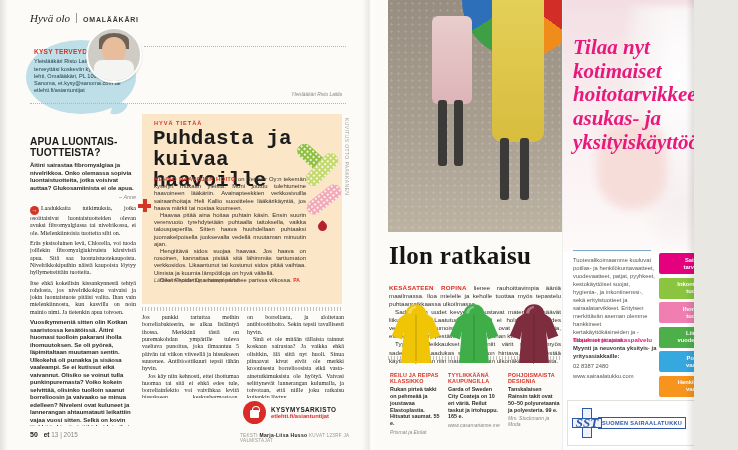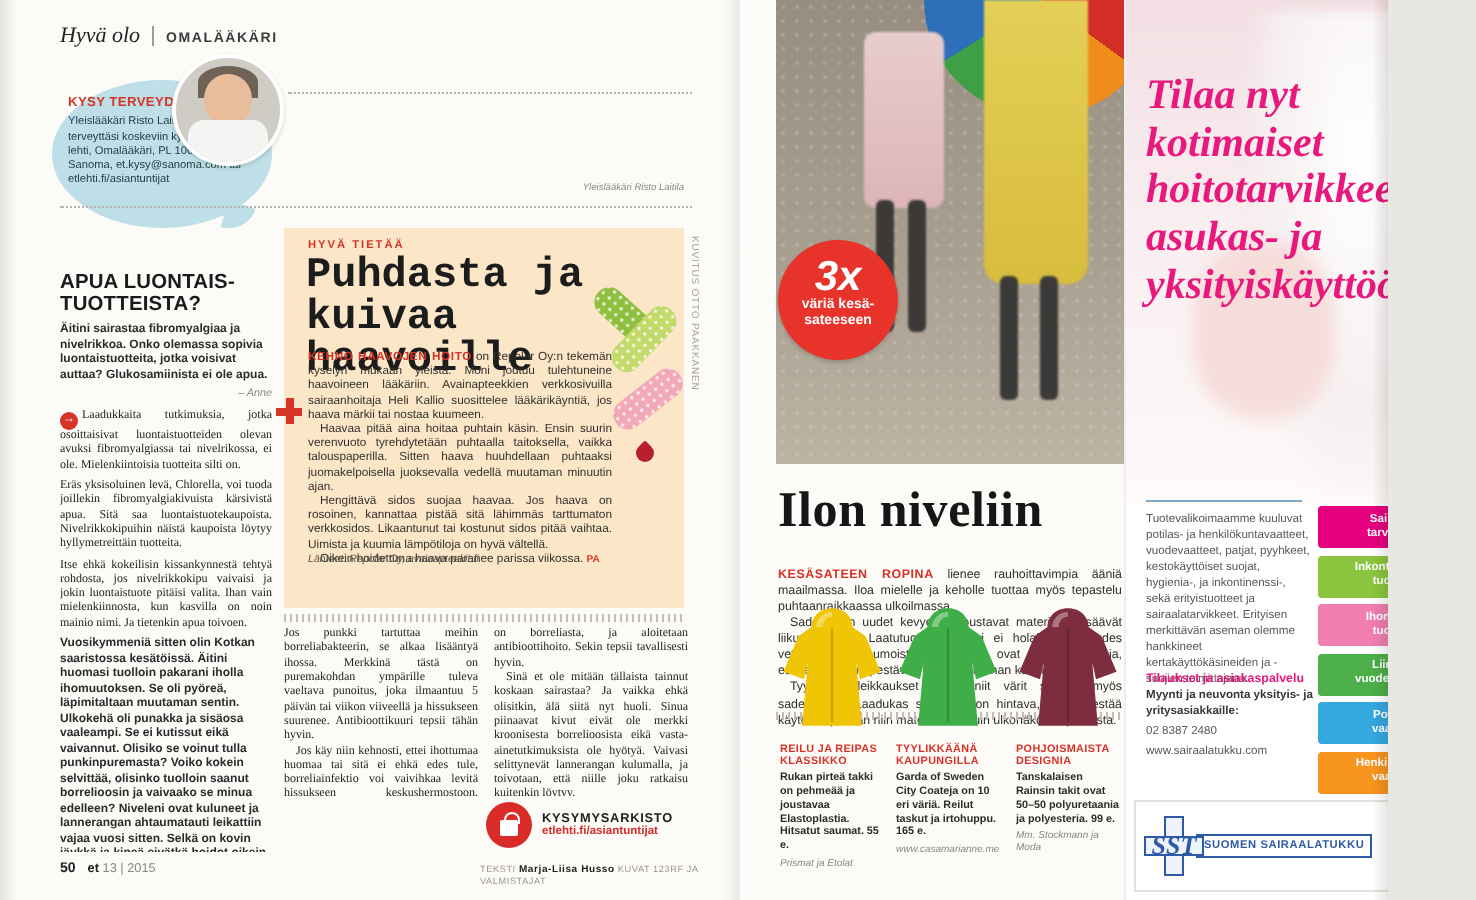--- a/index.html
+++ b/index.html
@@ -215,27 +215,22 @@
     <div class="speck"></div>
     <div class="umbrella"></div>
     <div class="pink-person"></div>
     <div class="leg" style="left:50px;top:100px;"></div>
     <div class="leg" style="left:66px;top:100px;"></div>
     <div class="yellow-person"></div>
     <div class="leg" style="left:112px;top:138px;height:62px;"></div>
     <div class="leg" style="left:132px;top:138px;height:62px;"></div>
   </div>
 
-  <div class="abs badge3x">
-    <div class="big">3x</div>
-    <div class="sm">väriä kesä-
-sateeseen</div>
-  </div>
-
-  <div class="abs rain-hl">Ilon niveliin</div>
+
+  <div class="abs rain-hl">Ilon ratkaisu</div>
   <div class="abs rain-body">
     <p><span class="rain-lead">KESÄSATEEN ROPINA</span><span> lienee rauhoittavimpia ääniä maailmassa. Iloa mielelle ja keholle tuottaa myös tepastelu puhtaanraikkaassa ulkoilmassa.</span></p>
     <p>Sadeasujen uudet kevyet ja joustavat materiaalit lisäävät liikunnan iloa. Laatutuotteissa vesi ei holahda läpi edes vetoketjujen saumoista ja asut ovat helppohoitoisia, esimerkiksi konepestäviä, kuten alareunan kolmikko.</p>
     <p>Tyylikkäät leikkaukset ja kauniit värit sopivat myös sadeasuihin. Laadukas sadetakki on hintava, mutta kestää käytössä pitkään niin materiaalien kuin ulkonäkönsä puolesta.</p>
   </div>
 
   <div class="abs hatch rain-sep"></div>
 
   <svg class="coat" style="left: 388px; color: rgb(240, 197, 5);" viewBox="0 0 60 70">
     <path fill="currentColor" d="M30,3 C23,3 19,8 19,13 L12,18 L4,37 L15,41 L17,32 L14,66 L46,66 L43,32 L45,41 L56,37 L48,18 L41,13 C41,8 37,3 30,3 Z"></path>

